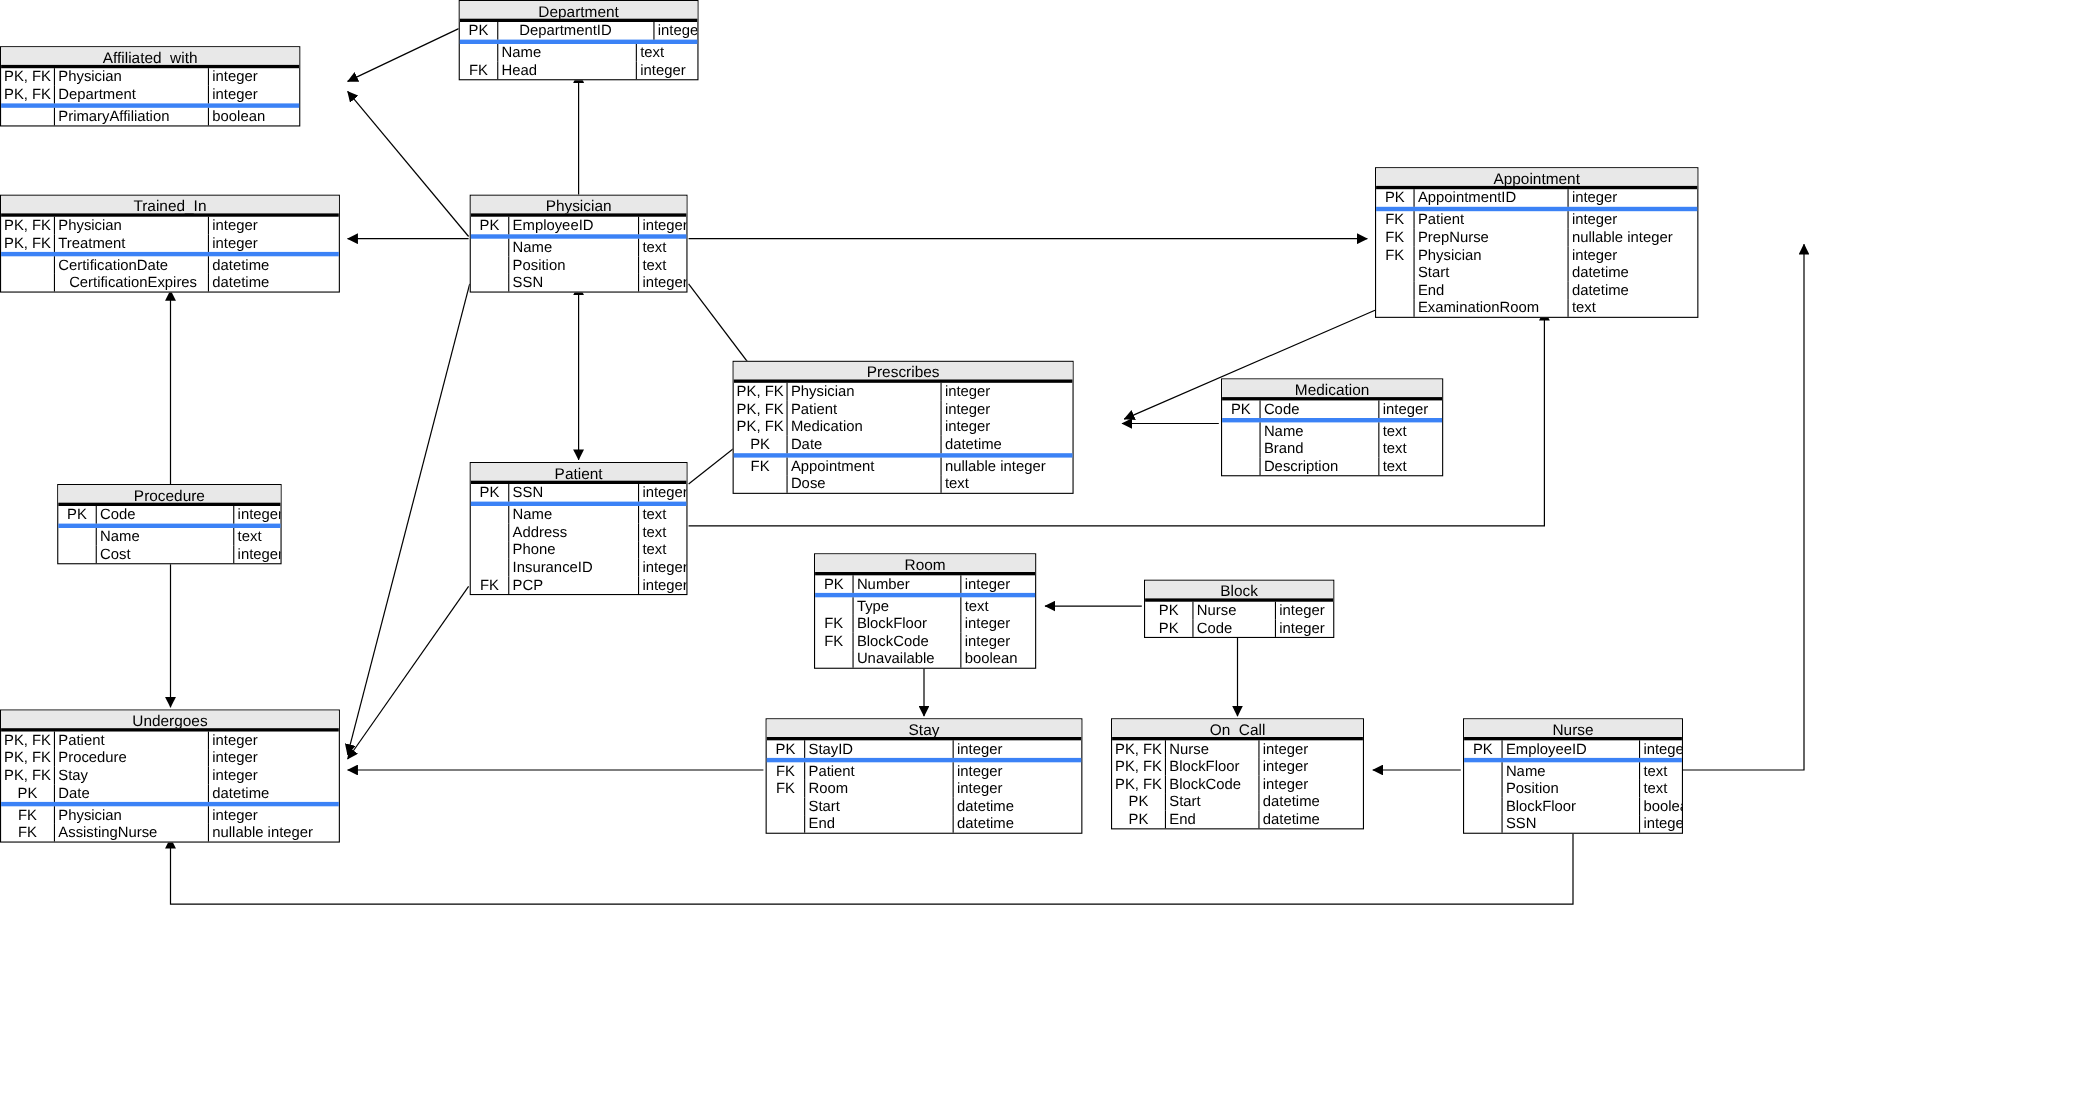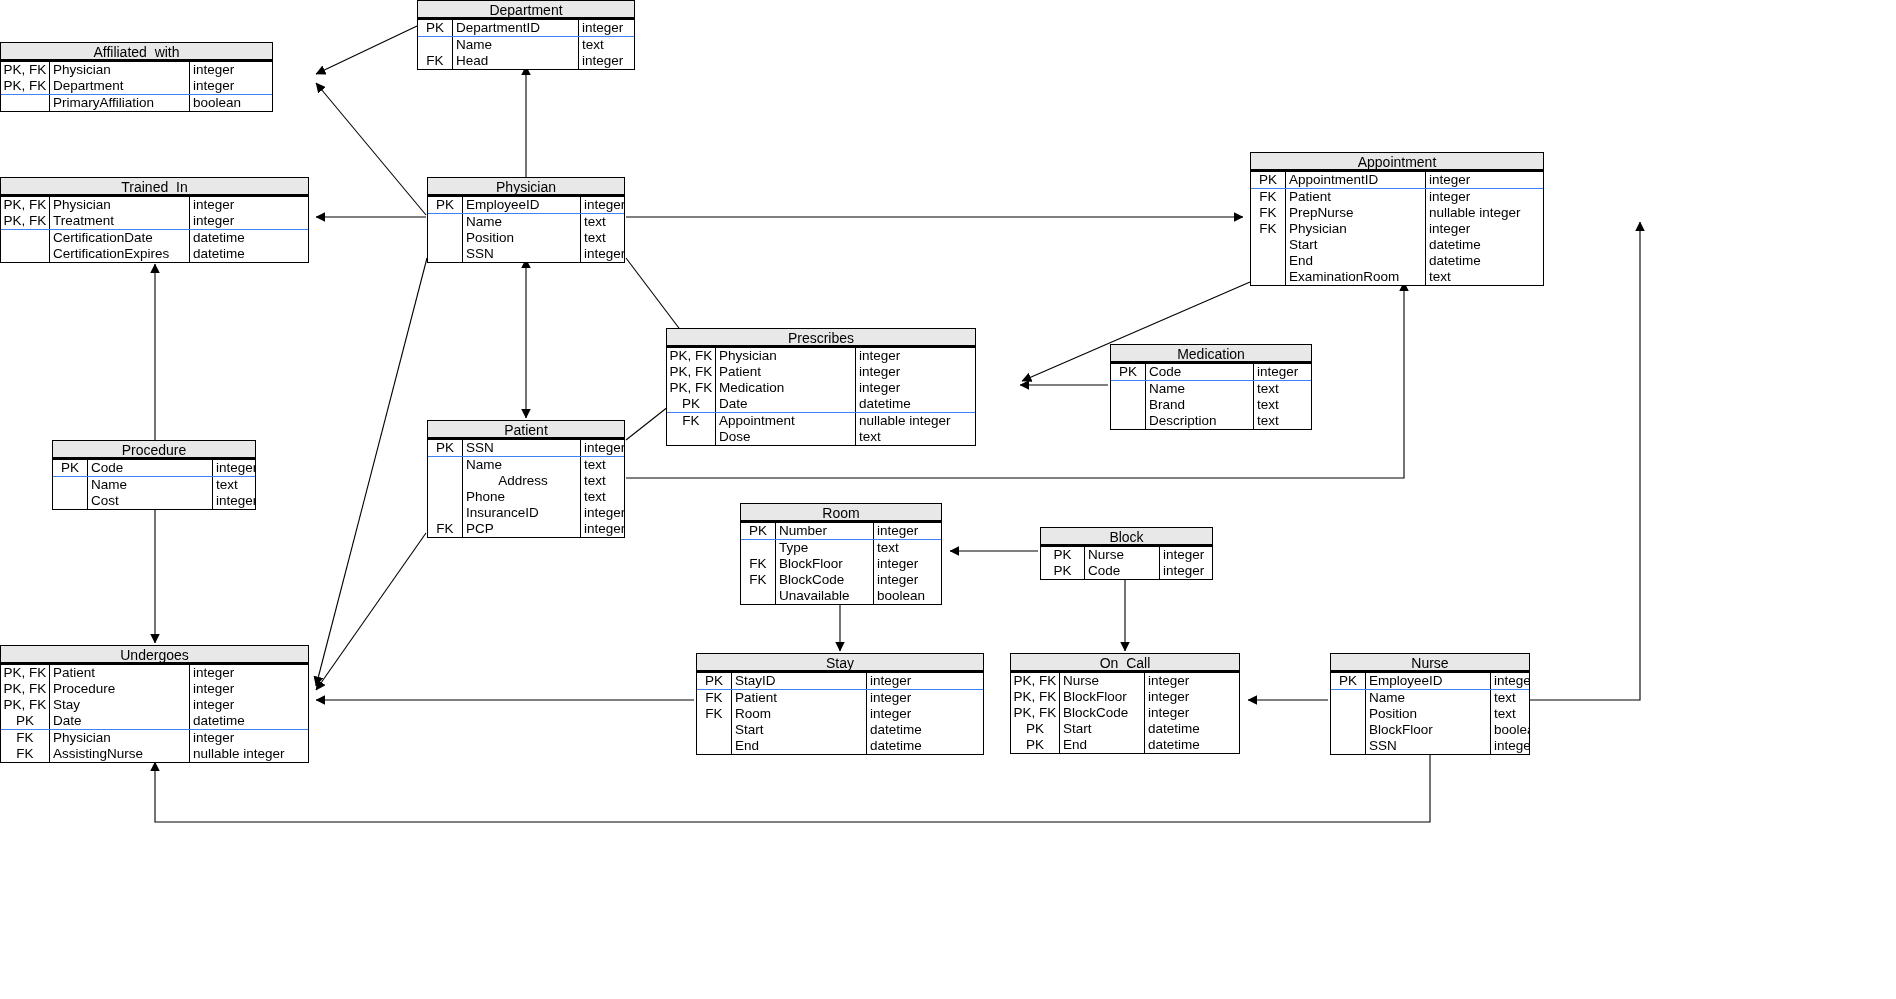--- a/index.html
+++ b/index.html
@@ -35,21 +35,21 @@
     border-bottom:3px solid #000;
     text-align:center;
     font-size:14px;
     line-height:18px;
     height:19px;
     color:#000;
     white-space:nowrap;
     overflow:hidden;
   }
   .attr-group{ }
-  .attr-group + .attr-group{ border-top:1px solid #3b82f6; }
+  .attr-group + .attr-group{ border-top:4px solid #3b82f6; }
   .attr-row{
     display:flex;
     height:16px;
     line-height:16px;
     font-size:13.5px;
     color:#000;
     white-space:nowrap;
   }
   .attr-key{
     box-sizing:border-box;
@@ -130,21 +130,21 @@
       <path d="M 1328,700 L 1248,700" marker-end="url(#arrow)"></path>
 
     </g>
   </svg>
 
 <div class="entity" style="left: 417px; top: 0px; width: 218px;">
       <div class="entity-title">Department</div>
       <div class="attr-group">
         <div class="attr-row">
           <div class="attr-key" style="width: 35px;">PK</div>
-          <div class="attr-name" style="width: 126px;">DepartmentID</div>
+          <div class="attr-name" style="width: 126px; margin-left: 16px;">DepartmentID</div>
           <div class="attr-type">integer</div>
         </div>
       </div>
       <div class="attr-group">
         <div class="attr-row">
           <div class="attr-key" style="width: 35px;"></div>
           <div class="attr-name" style="width: 126px;">Name</div>
           <div class="attr-type">text</div>
         </div>
         <div class="attr-row">
@@ -191,21 +191,21 @@
         </div>
       </div>
       <div class="attr-group">
         <div class="attr-row">
           <div class="attr-key" style="width: 49px;"></div>
           <div class="attr-name" style="width: 140px;">CertificationDate</div>
           <div class="attr-type">datetime</div>
         </div>
         <div class="attr-row">
           <div class="attr-key" style="width: 49px;"></div>
-          <div class="attr-name" style="width: 140px;">CertificationExpires</div>
+          <div class="attr-name" style="width: 140px; text-align: center;">CertificationExpires</div>
           <div class="attr-type">datetime</div>
         </div>
       </div>
     </div>
     <div class="entity" style="left: 427px; top: 177px; width: 198px;">
       <div class="entity-title">Physician</div>
       <div class="attr-group">
         <div class="attr-row">
           <div class="attr-key" style="width: 35px;">PK</div>
           <div class="attr-name" style="width: 118px;">EmployeeID</div>
@@ -346,21 +346,21 @@
         </div>
       </div>
       <div class="attr-group">
         <div class="attr-row">
           <div class="attr-key" style="width: 35px;"></div>
           <div class="attr-name" style="width: 118px;">Name</div>
           <div class="attr-type">text</div>
         </div>
         <div class="attr-row">
           <div class="attr-key" style="width: 35px;"></div>
-          <div class="attr-name" style="width: 118px; text-align: center;">Address</div>
+          <div class="attr-name" style="width: 118px;">Address</div>
           <div class="attr-type">text</div>
         </div>
         <div class="attr-row">
           <div class="attr-key" style="width: 35px;"></div>
           <div class="attr-name" style="width: 118px;">Phone</div>
           <div class="attr-type">text</div>
         </div>
         <div class="attr-row">
           <div class="attr-key" style="width: 35px;"></div>
           <div class="attr-name" style="width: 118px;">InsuranceID</div>

